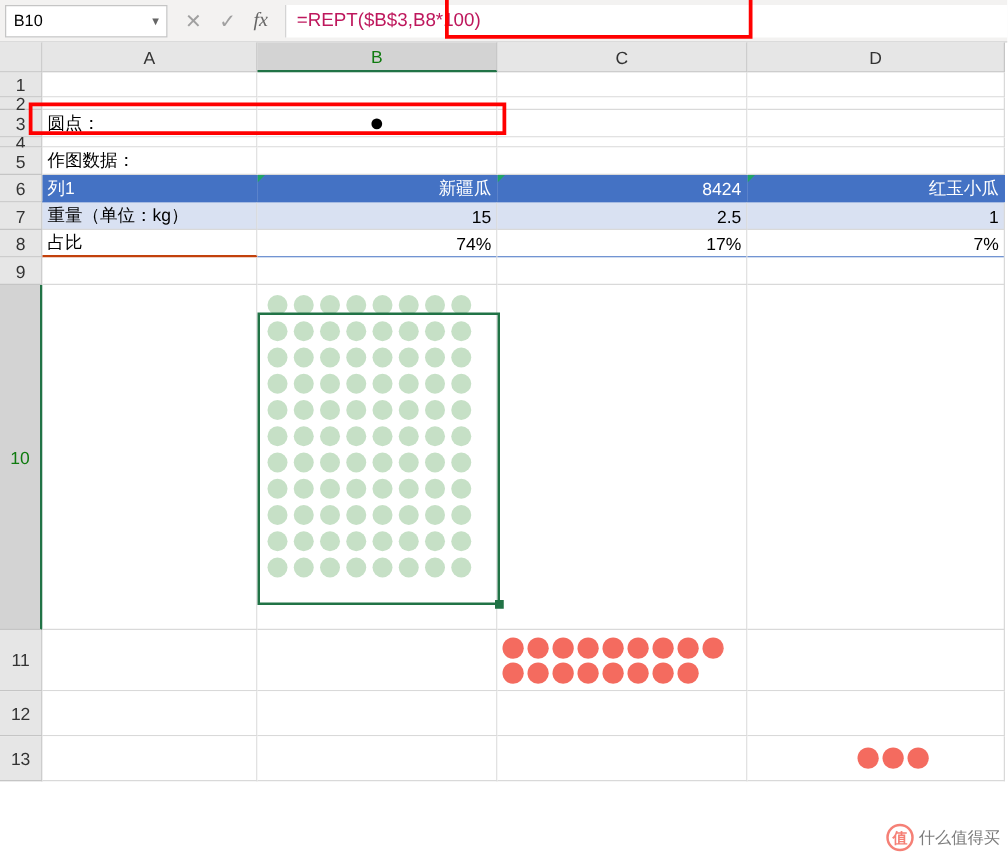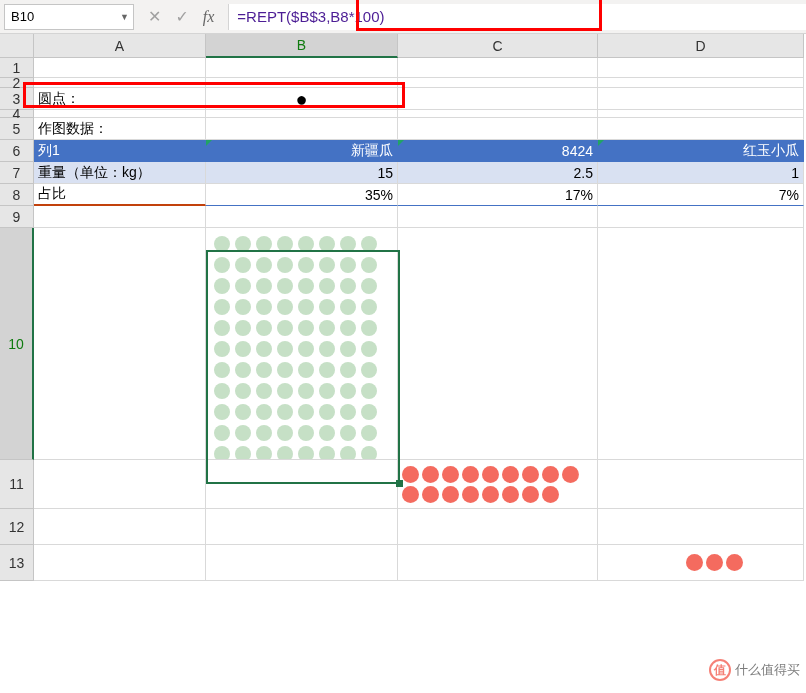--- a/index.html
+++ b/index.html
@@ -47,21 +47,21 @@
     .fb-btns .fx { font-style: italic; font-family: Liberation Serif, serif; font-size: 16px; color: #666; }
     .formula-input {
       flex: 1;
       height: 26px;
       background: #fff;
       border: none;
       display: flex;
       align-items: center;
       padding: 0 8px;
       font-size: 15px;
-      color: #4c1d95;
+      color: #be185d;
       border-left: 1px solid #d4d4d4;
       position: relative;
     }
     .red-box-formula {
       position: absolute;
       left: 356px; top: -3px;
       width: 246px; height: 34px;
       border: 3px solid #f00;
       pointer-events: none;
     }
@@ -108,21 +108,21 @@
     }
     .r1 { height: 20px; } 
     .r2 { height: 10px; }
     .r3 { height: 22px; }
     .r4 { height: 8px; }
     .r5 { height: 22px; }
     .r6 { height: 22px; }
     .r7 { height: 22px; }
     .r8 { height: 22px; }
     .r9 { height: 22px; }
-    .r10 { height: 232px; }
+    .r10 { height: 276px; }
     .r11 { height: 49px; }
     .r12 { height: 36px; }
     .r13 { height: 36px; }
     .right { justify-content: flex-end; }
     .bluehead {
       background: #4472c4;
       color: #fff;
       border-right: 1px solid #4472c4;
       border-bottom: 1px solid #4472c4;
     }
@@ -320,21 +320,21 @@
       <span>1</span>
     </div>
 
   <div class="rowh r8">
       <span>8</span>
     </div>
   <div class="cell r8" style="border-bottom:2px solid #c2410c">
       <span>占比</span>
     </div>
   <div class="cell r8 right" style="border-bottom:1px solid #4472c4">
-      <span>35%</span>
+      <span>74%</span>
     </div>
   <div class="cell r8 right" style="border-bottom:1px solid #4472c4">
       <span>17%</span>
     </div>
   <div class="cell r8 right" style="border-bottom:1px solid #4472c4">
       <span>7%</span>
     </div>
 
   <div class="rowh r9">
       <span>9</span>

